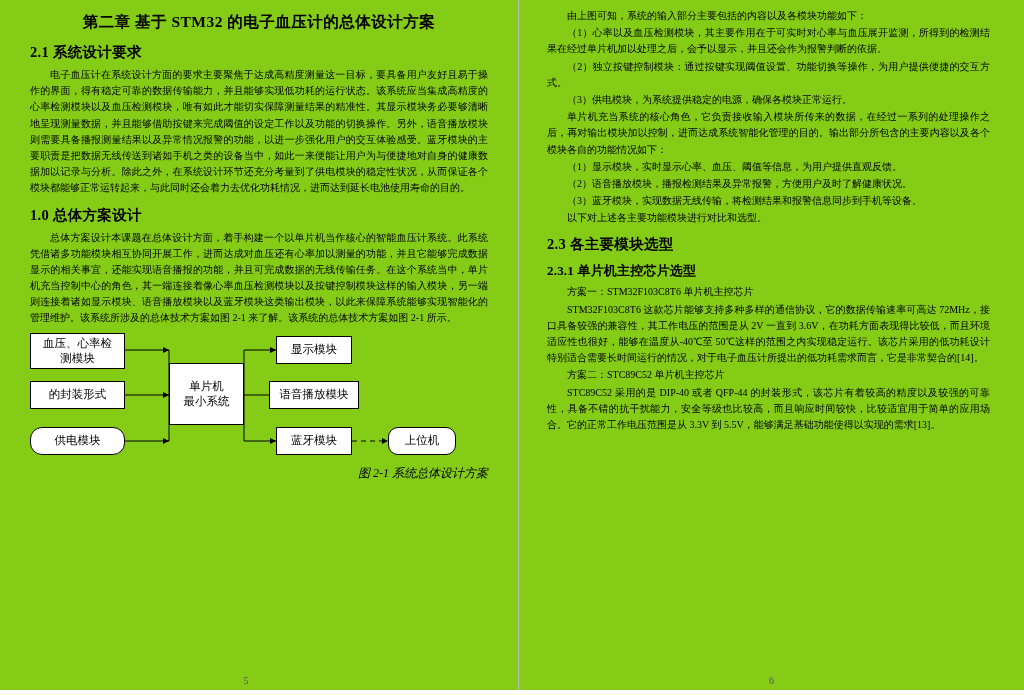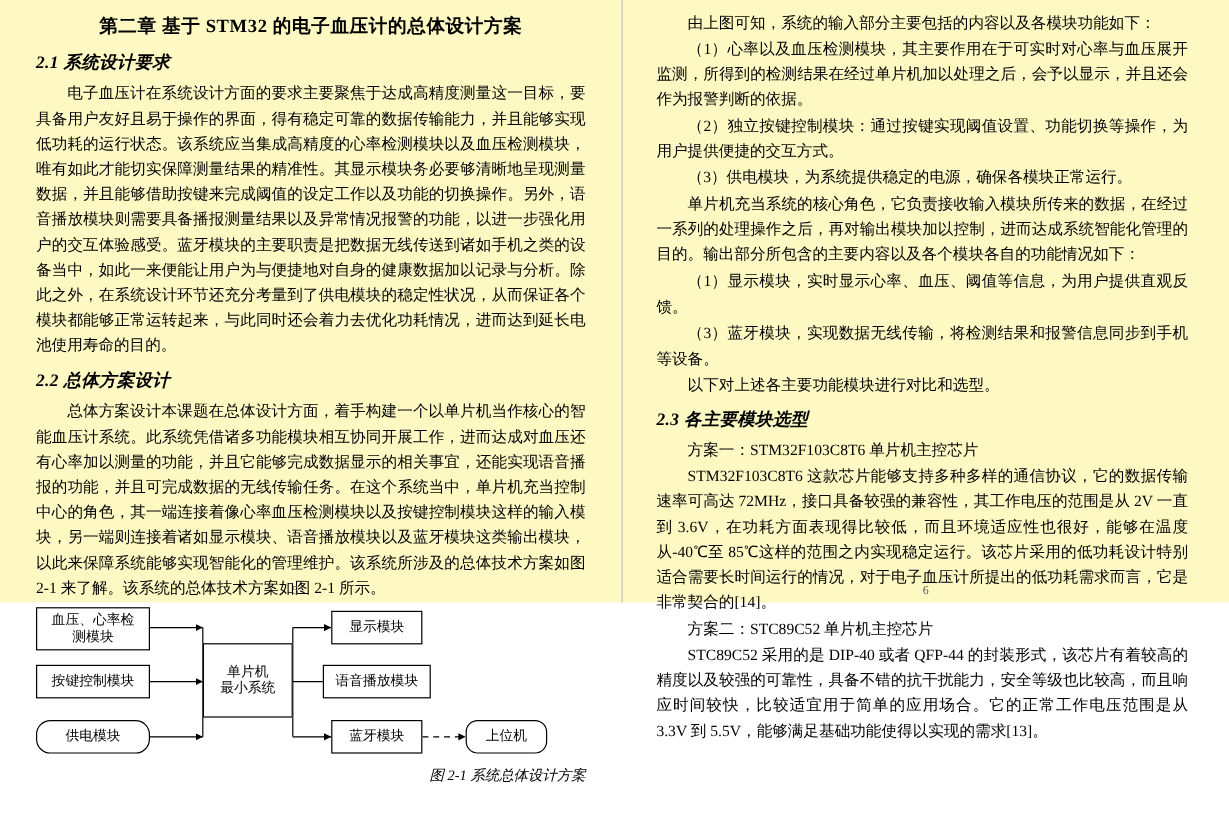--- a/index.html
+++ b/index.html
@@ -16,22 +16,22 @@
   }
   .page-wrap {
     display: flex;
     width: 1024px;
     height: 695px;
     box-sizing: border-box;
   }
   .page {
     position: relative;
     box-sizing: border-box;
-    height: 502px;
-    background: #fef9c3;
+    height: 690px;
+    background: #84cc16;
   }
   .page-left {
     width: 519px;
     padding: 8px 30px 0 30px;
     border-right: 1px solid #b9b9b9;
   }
   .page-right {
     width: 505px;
     padding: 8px 34px 0 28px;
   }
@@ -41,30 +41,29 @@
     text-align: center;
     margin: 4px 0 10px 0;
     letter-spacing: 0.5px;
     font-family: "Liberation Serif", serif;
   }
   h2.sec {
     font-size: 14.5px;
     font-weight: bold;
     margin: 9px 0 5px 0;
     letter-spacing: 0.3px;
-    font-style: italic;
   }
   h3.subsec {
     font-size: 13px;
     font-weight: bold;
     margin: 8px 0 4px 0;
     letter-spacing: 0.2px;
   }
   p.body {
-    font-size: 13px;
+    font-size: 10px;
     line-height: 1.62;
     margin: 0 0 1px 0;
     text-align: justify;
     text-justify: inter-ideograph;
     text-indent: 2em;
   }
   .figure-area {
     margin-top: 6px;
     position: relative;
     height: 130px;
@@ -119,21 +118,21 @@
 <body>
 
 <div class="page-wrap">
 
   <div class="page page-left">
     <h1 class="chapter-title">第二章 基于 STM32 的电子血压计的总体设计方案</h1>
 
     <h2 class="sec">2.1 系统设计要求</h2>
     <p class="body">电子血压计在系统设计方面的要求主要聚焦于达成高精度测量这一目标，要具备用户友好且易于操作的界面，得有稳定可靠的数据传输能力，并且能够实现低功耗的运行状态。该系统应当集成高精度的心率检测模块以及血压检测模块，唯有如此才能切实保障测量结果的精准性。其显示模块务必要够清晰地呈现测量数据，并且能够借助按键来完成阈值的设定工作以及功能的切换操作。另外，语音播放模块则需要具备播报测量结果以及异常情况报警的功能，以进一步强化用户的交互体验感受。蓝牙模块的主要职责是把数据无线传送到诸如手机之类的设备当中，如此一来便能让用户为与便捷地对自身的健康数据加以记录与分析。除此之外，在系统设计环节还充分考量到了供电模块的稳定性状况，从而保证各个模块都能够正常运转起来，与此同时还会着力去优化功耗情况，进而达到延长电池使用寿命的目的。</p>
 
-    <h2 class="sec">2.2 总体方案设计</h2>
+    <h2 class="sec">1.0 总体方案设计</h2>
     <p class="body">总体方案设计本课题在总体设计方面，着手构建一个以单片机当作核心的智能血压计系统。此系统凭借诸多功能模块相互协同开展工作，进而达成对血压还有心率加以测量的功能，并且它能够完成数据显示的相关事宜，还能实现语音播报的功能，并且可完成数据的无线传输任务。在这个系统当中，单片机充当控制中心的角色，其一端连接着像心率血压检测模块以及按键控制模块这样的输入模块，另一端则连接着诸如显示模块、语音播放模块以及蓝牙模块这类输出模块，以此来保障系统能够实现智能化的管理维护。该系统所涉及的总体技术方案如图 2-1 来了解。该系统的总体技术方案如图 2-1 所示。</p>
 
     <div class="figure-area">
       <div class="diagram">
         <svg class="wires">
           <defs>
             <marker id="ah" markerWidth="7" markerHeight="7" refX="6" refY="3" orient="auto">
               <path d="M0,0 L6,3 L0,6 z" fill="#000"></path>
             </marker>
           </defs>
@@ -150,21 +149,21 @@
           <line x1="214" y1="17" x2="214" y2="108" stroke="#000" stroke-width="1"></line>
 
           <line x1="322" y1="108" x2="358" y2="108" stroke="#000" stroke-width="1" stroke-dasharray="5,4" marker-end="url(#ah)"></line>
         </svg>
 
         <div class="node" style="left:0px; top:0px; width:95px; height:36px;">
           <span style="white-space:pre-line;">血压、心率检
 测模块</span>
         </div>
         <div class="node" style="left:0px; top:48px; width:95px; height:28px;">
-          <span>按键控制模块</span>
+          <span>的封装形式</span>
         </div>
         <div class="node" style="left:0px; top:94px; width:95px; height:28px;border-radius:12px;">
           <span>供电模块</span>
         </div>
         <div class="node" style="left:139px; top:30px; width:75px; height:62px;justify-content:center;">
           <span style="white-space:pre-line;">单片机
 最小系统</span>
         </div>
         <div class="node" style="left:246px; top:3px; width:76px; height:28px;">
           <span>显示模块</span>
@@ -185,26 +184,28 @@
     <div class="page-num">5</div>
   </div>
 
   <div class="page page-right">
     <p class="body">由上图可知，系统的输入部分主要包括的内容以及各模块功能如下：</p>
     <p class="body">（1）心率以及血压检测模块，其主要作用在于可实时对心率与血压展开监测，所得到的检测结果在经过单片机加以处理之后，会予以显示，并且还会作为报警判断的依据。</p>
     <p class="body">（2）独立按键控制模块：通过按键实现阈值设置、功能切换等操作，为用户提供便捷的交互方式。</p>
     <p class="body">（3）供电模块，为系统提供稳定的电源，确保各模块正常运行。</p>
     <p class="body">单片机充当系统的核心角色，它负责接收输入模块所传来的数据，在经过一系列的处理操作之后，再对输出模块加以控制，进而达成系统智能化管理的目的。输出部分所包含的主要内容以及各个模块各自的功能情况如下：</p>
     <p class="body">（1）显示模块，实时显示心率、血压、阈值等信息，为用户提供直观反馈。</p>
+    <p class="body">（2）语音播放模块，播报检测结果及异常报警，方便用户及时了解健康状况。</p>
     <p class="body">（3）蓝牙模块，实现数据无线传输，将检测结果和报警信息同步到手机等设备。</p>
     <p class="body">以下对上述各主要功能模块进行对比和选型。</p>
 
     <h2 class="sec">2.3 各主要模块选型</h2>
+    <h3 class="subsec">2.3.1 单片机主控芯片选型</h3>
 
     <p class="body">方案一：STM32F103C8T6 单片机主控芯片</p>
-    <p class="body">STM32F103C8T6 这款芯片能够支持多种多样的通信协议，它的数据传输速率可高达 72MHz，接口具备较强的兼容性，其工作电压的范围是从 2V 一直到 3.6V，在功耗方面表现得比较低，而且环境适应性也很好，能够在温度从-40℃至 85℃这样的范围之内实现稳定运行。该芯片采用的低功耗设计特别适合需要长时间运行的情况，对于电子血压计所提出的低功耗需求而言，它是非常契合的[14]。</p>
+    <p class="body">STM32F103C8T6 这款芯片能够支持多种多样的通信协议，它的数据传输速率可高达 72MHz，接口具备较强的兼容性，其工作电压的范围是从 2V 一直到 3.6V，在功耗方面表现得比较低，而且环境适应性也很好，能够在温度从-40℃至 50℃这样的范围之内实现稳定运行。该芯片采用的低功耗设计特别适合需要长时间运行的情况，对于电子血压计所提出的低功耗需求而言，它是非常契合的[14]。</p>
     <p class="body">方案二：STC89C52 单片机主控芯片</p>
     <p class="body">STC89C52 采用的是 DIP-40 或者 QFP-44 的封装形式，该芯片有着较高的精度以及较强的可靠性，具备不错的抗干扰能力，安全等级也比较高，而且响应时间较快，比较适宜用于简单的应用场合。它的正常工作电压范围是从 3.3V 到 5.5V，能够满足基础功能使得以实现的需求[13]。</p>
 
     <div class="page-num">6</div>
   </div>
 
 </div>
 
 </body></html>

